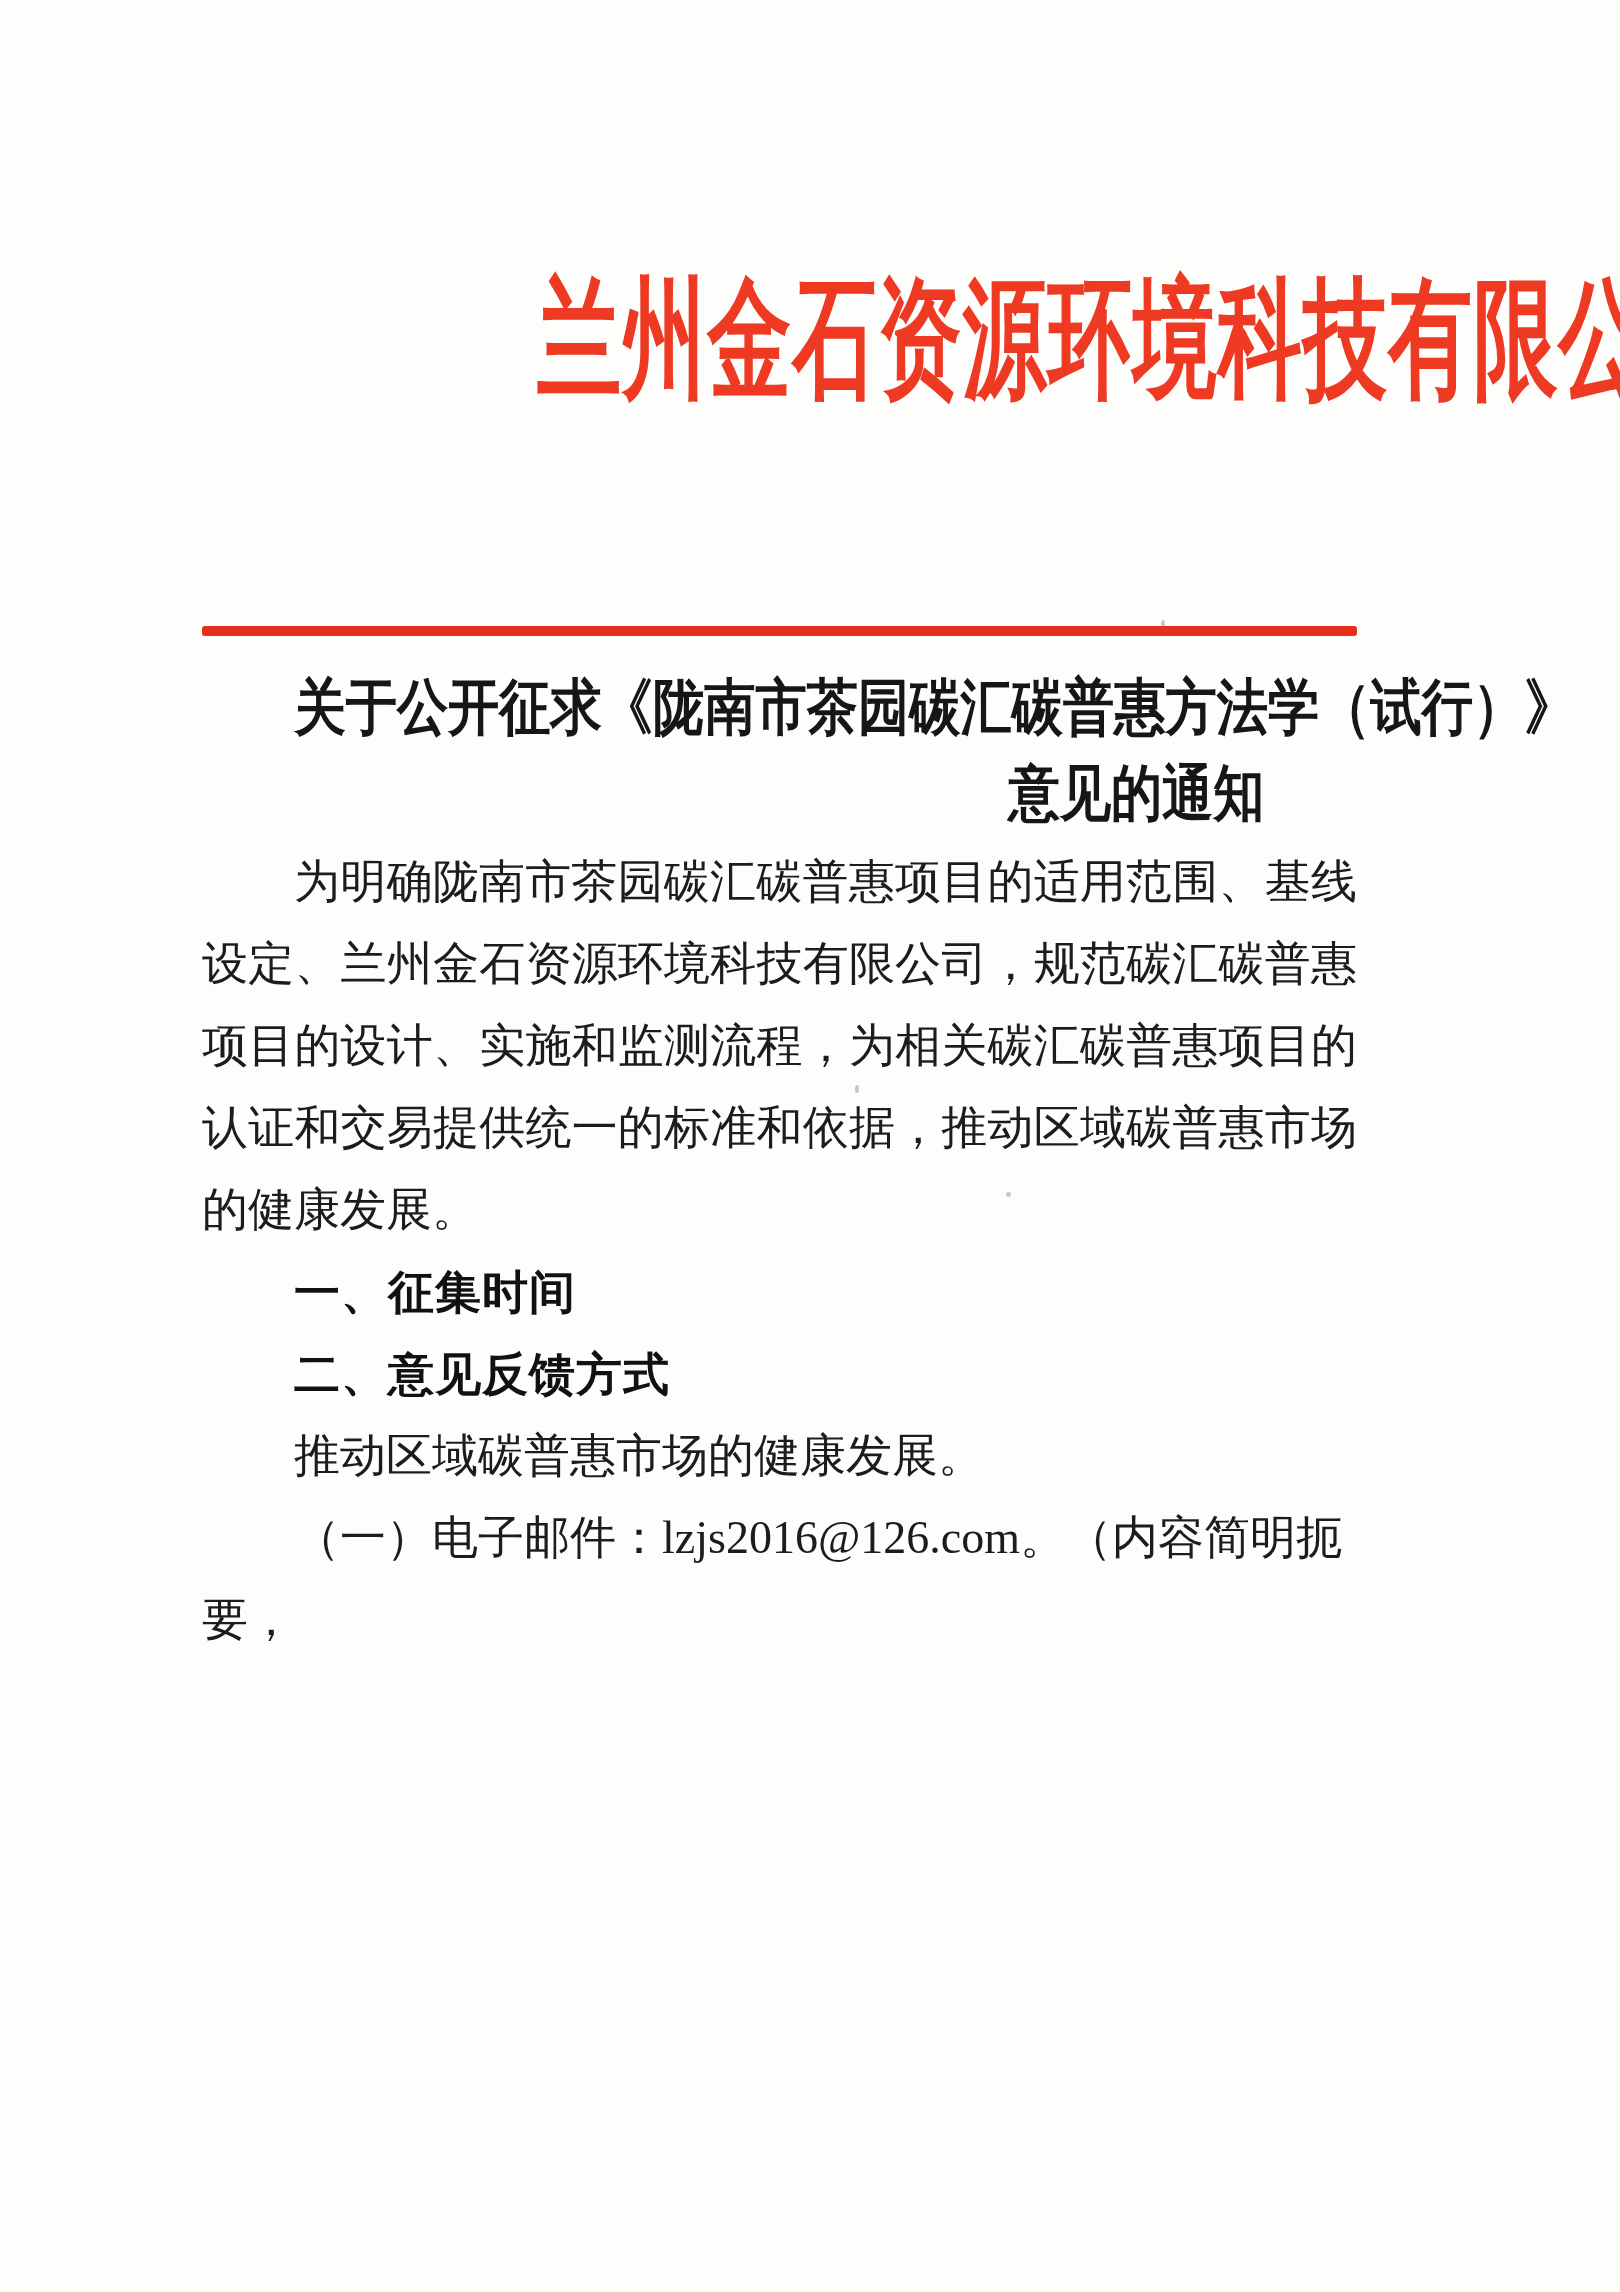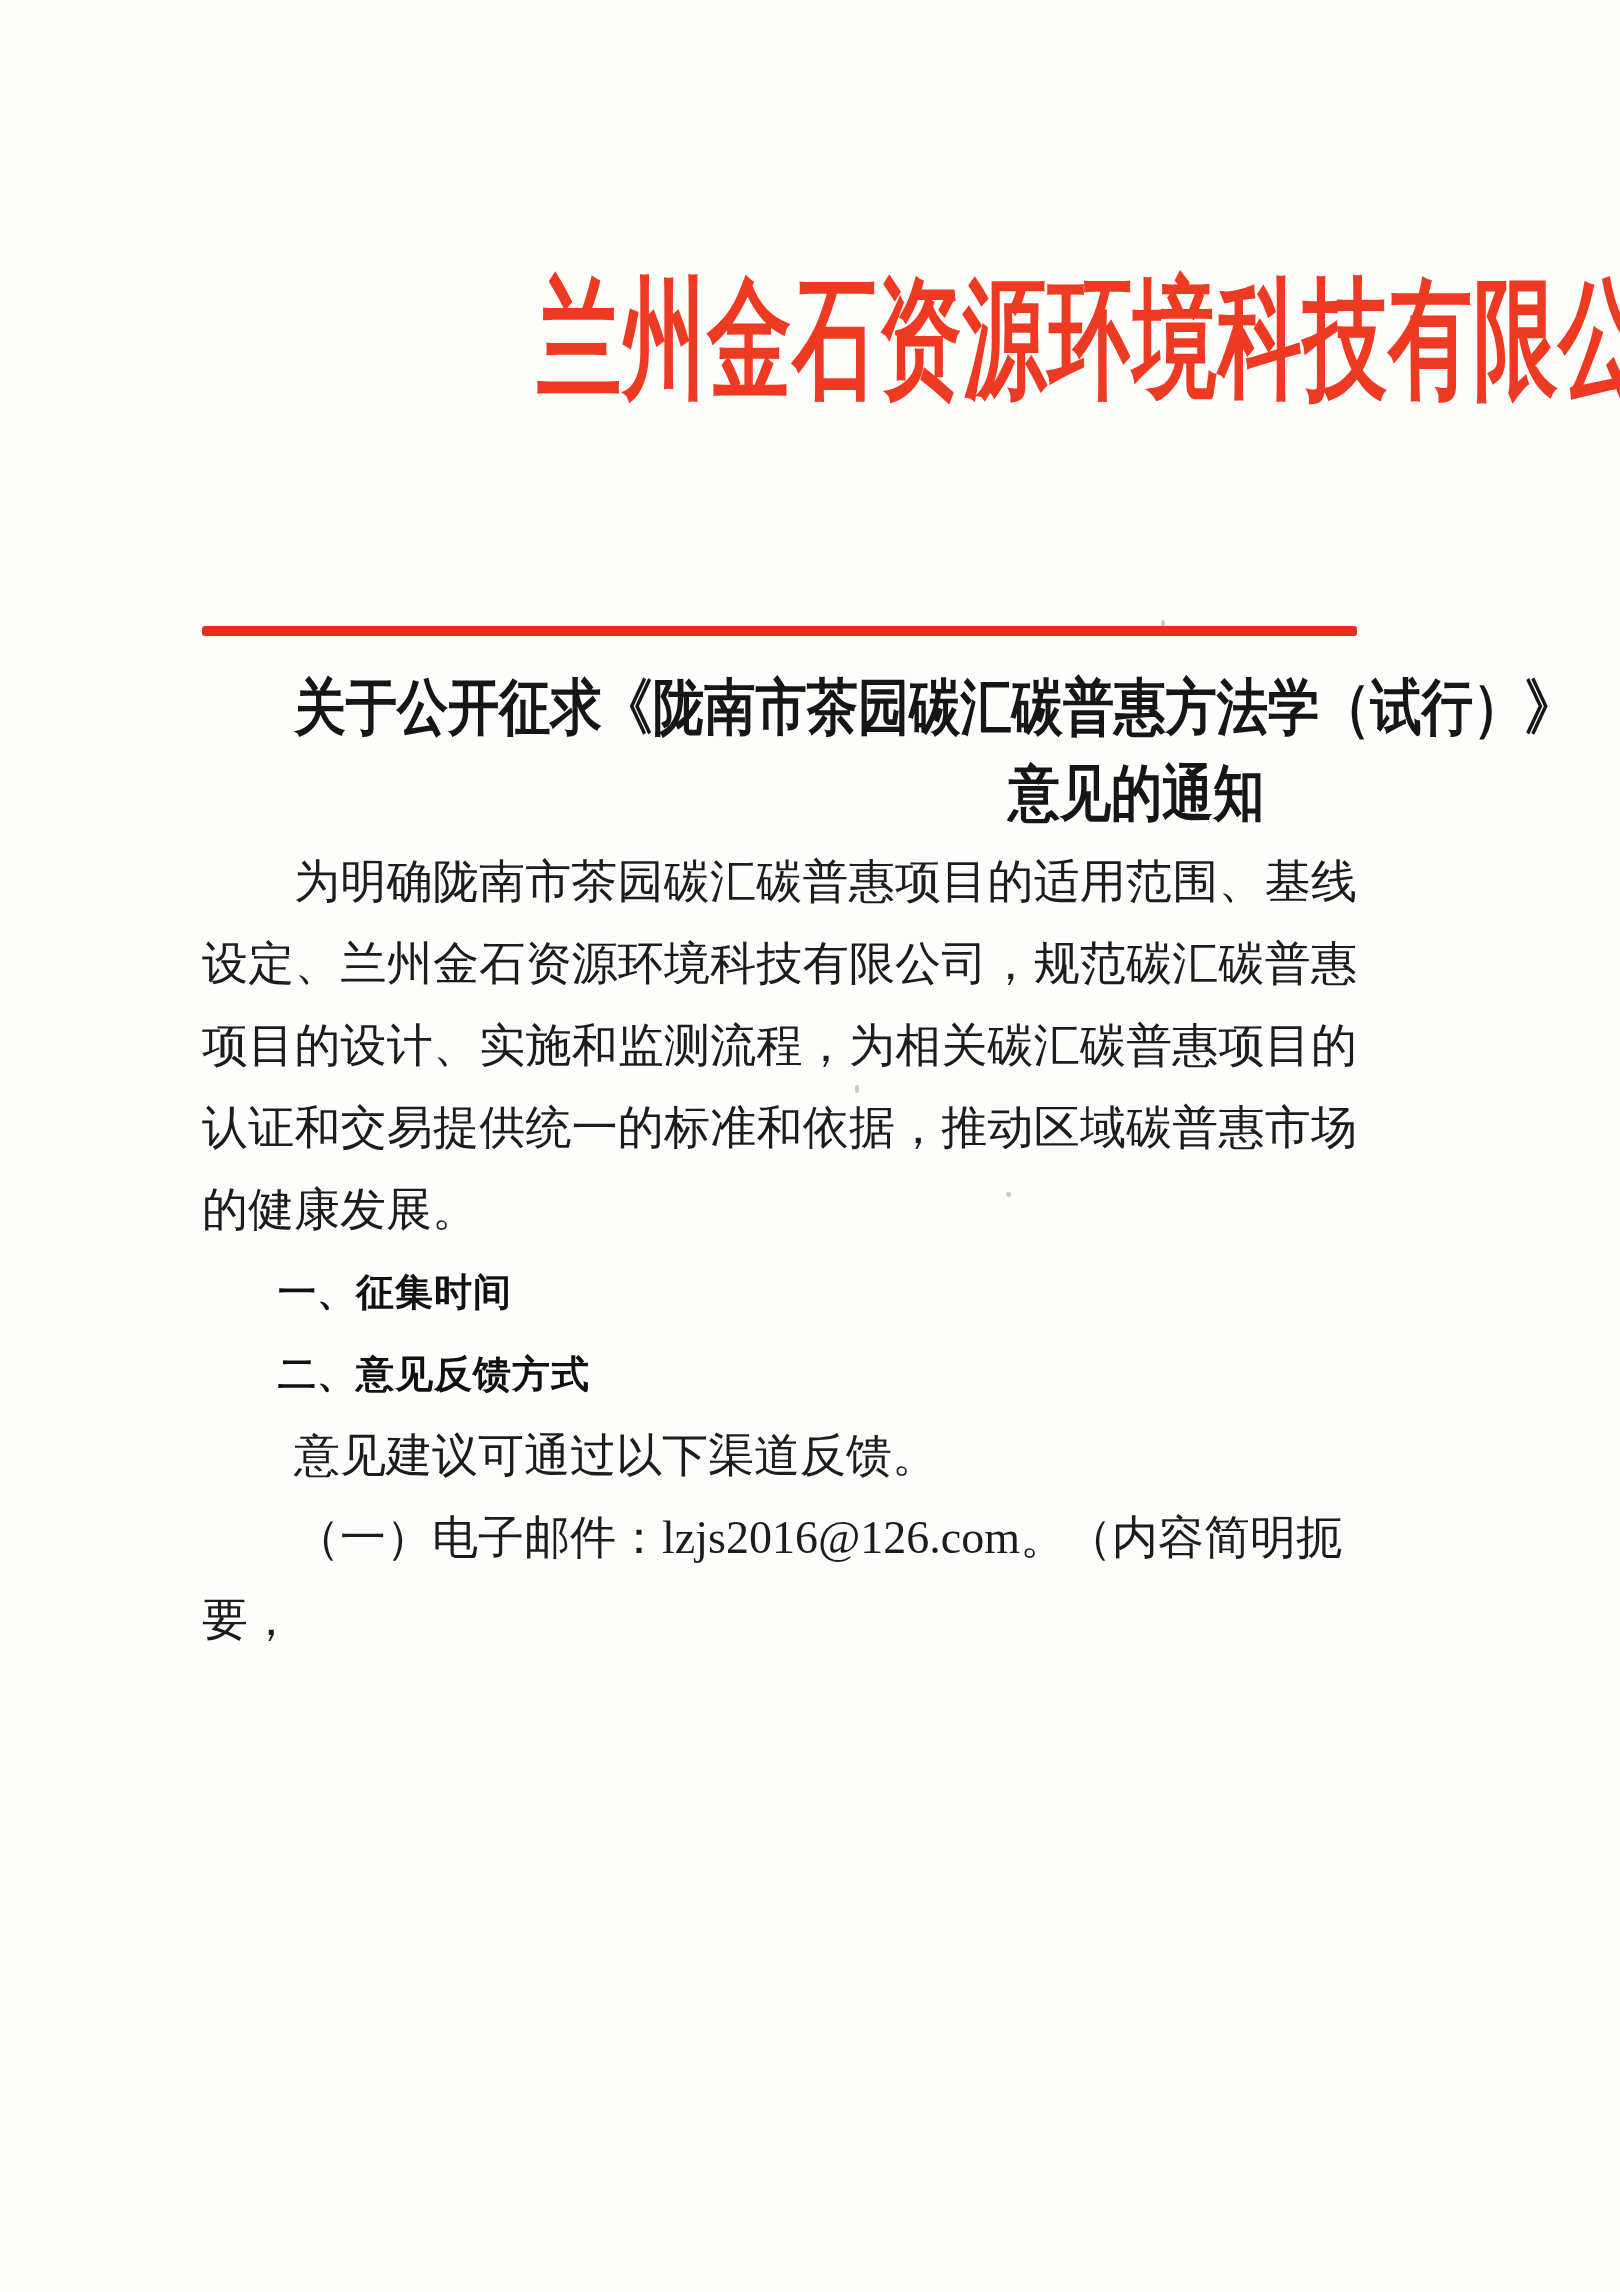--- a/index.html
+++ b/index.html
@@ -70,21 +70,21 @@
   .body-para {
     margin: 0;
     text-indent: 2em;
     text-align: justify;
   }
   .section-heading {
     margin: 0;
     padding-left: 2em;
     font-family: "Liberation Sans", "DejaVu Sans", sans-serif;
     font-weight: 700;
-    font-size: 38px;
+    font-size: 46px;
     line-height: 82px;
     color: #111111;
     letter-spacing: 1px;
   }
   .single-line {
     text-align: left;
   }
   .speck {
     position: absolute;
     background: #9a9a97;
@@ -118,20 +118,20 @@
 
     <div class="body-text" style="color: rgb(28, 28, 28);">
       <p class="body-para">为明确陇南市茶园碳汇碳普惠项目的适用范围、基线设定、兰州金石资源环境科技有限公司，规范碳汇碳普惠项目的设计、实施和监测流程，为相关碳汇碳普惠项目的认证和交易提供统一的标准和依据，推动区域碳普惠市场的健康发展。</p>
 
 
       <h2 class="section-heading">一、征集时间</h2>
 
 
       <h2 class="section-heading">二、意见反馈方式</h2>
 
-      <p class="body-para single-line">意见建议可通过以下渠道反馈。</p>
+      <p class="body-para single-line">推动区域碳普惠市场的健康发展。</p>
 
       <p class="body-para single-line">（一）电子邮件：lzjs2016@126.com。（内容简明扼要，</p>
     </div>
 
   </div>
 </div>
 
 
 </body></html>

